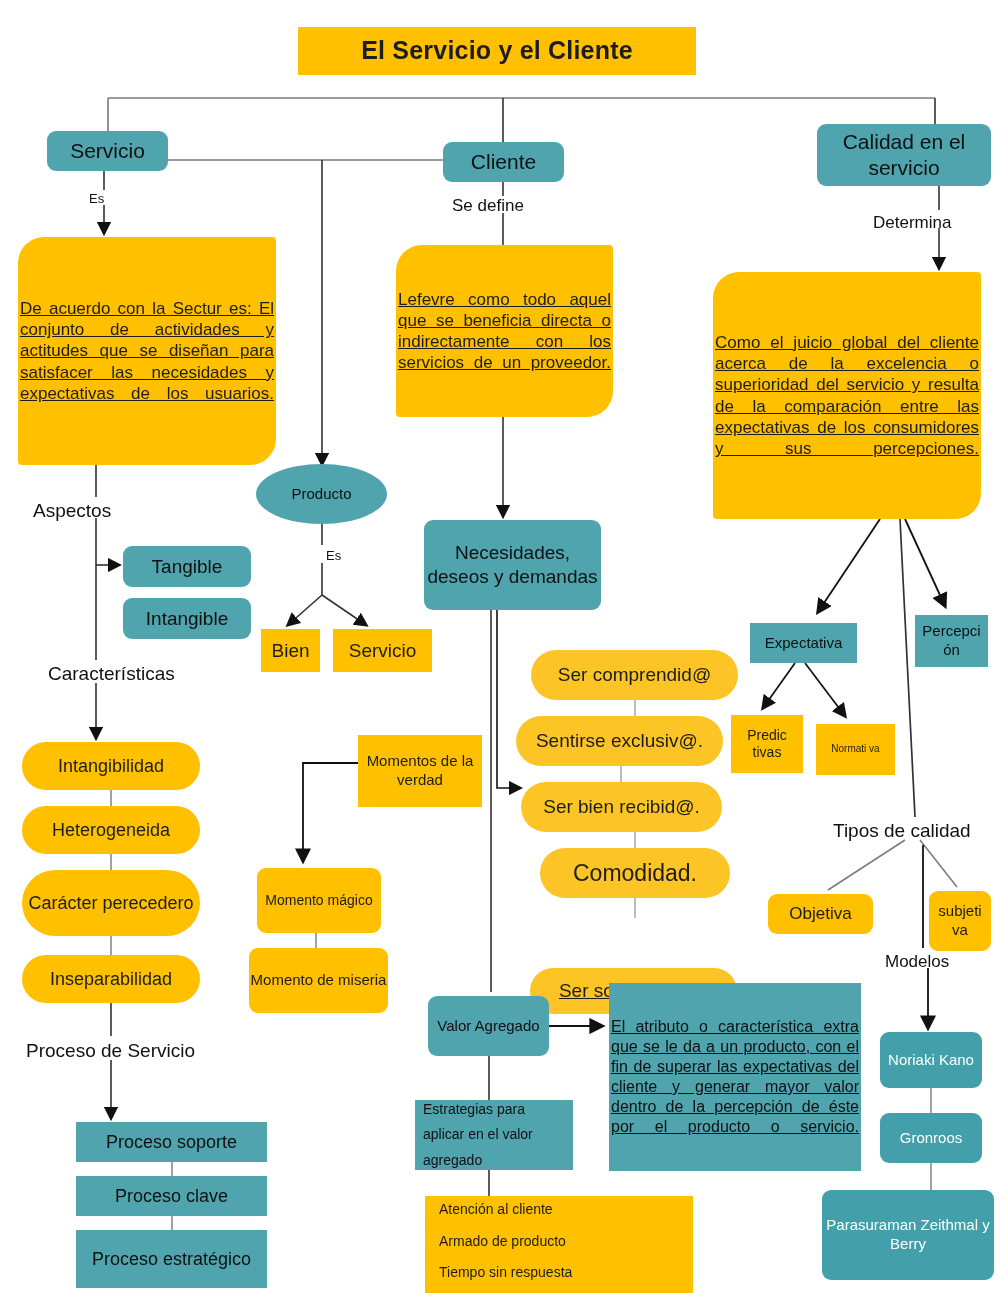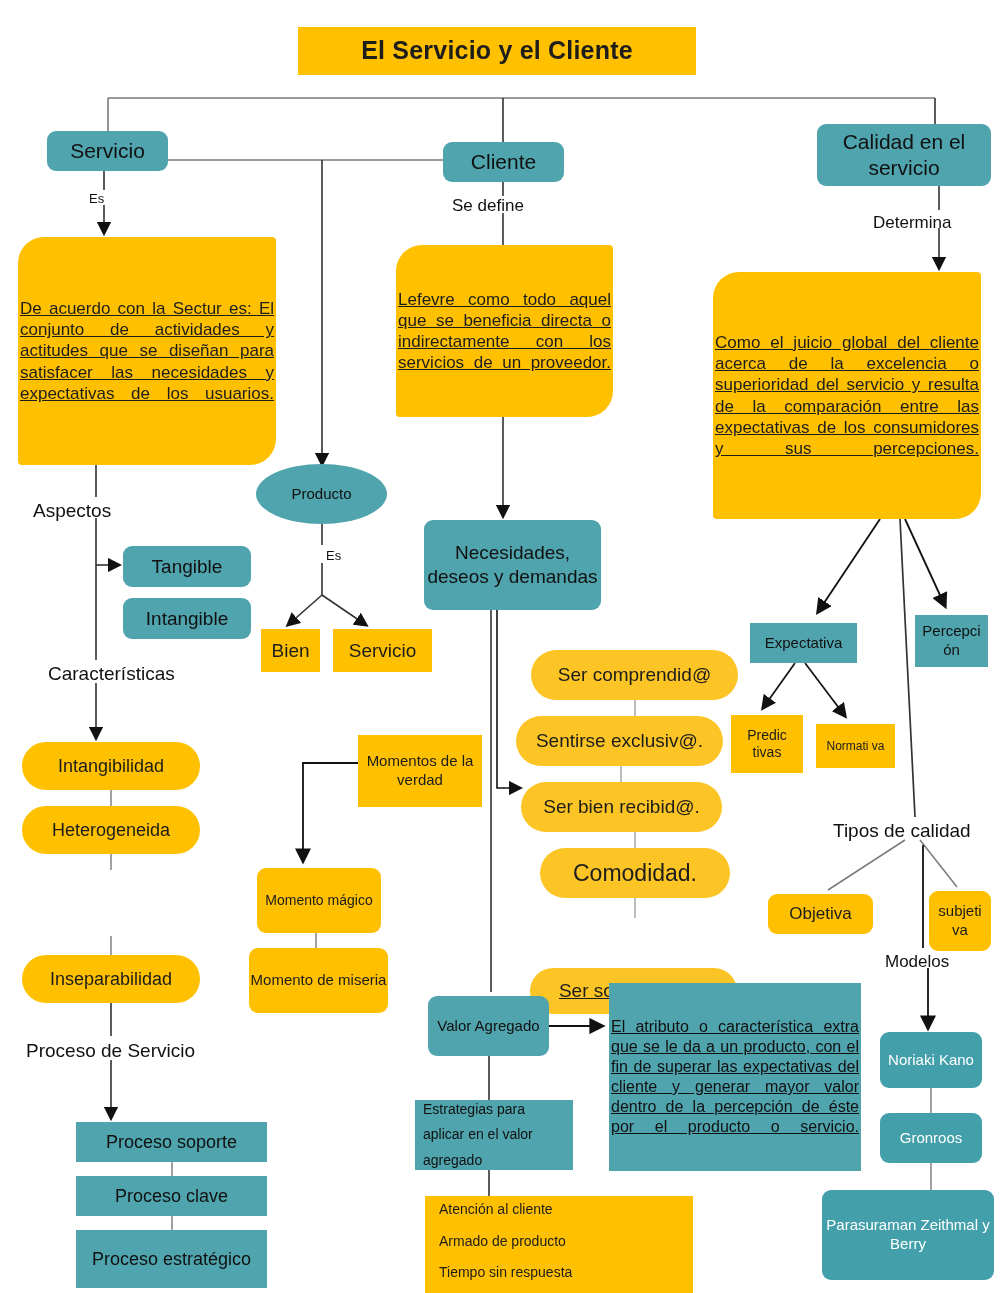--- a/index.html
+++ b/index.html
@@ -77,21 +77,21 @@
   #n-estrategias{left:415px;top:1100px;width:158px;height:70px;font-size:14px;text-align:left;}
   #n-atributo{left:609px;top:983px;width:252px;height:188px;font-size:16px;}
   #n-lista{left:425px;top:1196px;width:268px;height:97px;font-size:14px;}
   #n-lista ul{list-style:none;margin:0;padding:8px 0 0 14px;text-align:left;width:100%;}
   #n-lista li{margin:0 0 14px 0;}
 
   
   #n-expectativa{left:750px;top:623px;width:107px;height:40px;font-size:15px;}
   #n-percepcion{left:915px;top:615px;width:73px;height:52px;font-size:15px;}
   #n-predictivas{left:731px;top:715px;width:72px;height:58px;font-size:14px;}
-  #n-normativa{left:816px;top:724px;width:79px;height:44px;font-size:12px;text-align:right;}
+  #n-normativa{left:816px;top:724px;width:79px;height:51px;font-size:10px;text-align:right;}
 
   
   #n-objetiva{left:768px;top:894px;width:105px;height:40px;font-size:17px;}
   #n-subjetiva{left:929px;top:891px;width:62px;height:60px;font-size:15px;}
   #n-noriaki{left:880px;top:1032px;width:102px;height:56px;font-size:15px;}
   #n-gronroos{left:880px;top:1113px;width:102px;height:50px;font-size:15px;}
   #n-parasuraman{left:822px;top:1190px;width:172px;height:90px;font-size:15px;}
 
   
   #el-es1{left:89px;top:191px;}
@@ -216,20 +216,21 @@
 
   <div class="node teal ellipse" id="n-producto">Producto</div>
   <div class="node yellow rect" id="n-bien">Bien</div>
   <div class="node yellow rect" id="n-servicio2">Servicio</div>
 
   <div class="node teal round" id="n-tangible">Tangible</div>
   <div class="node teal round" id="n-intangible">Intangible</div>
 
   <div class="node yellow pill" id="n-intangibilidad">Intangibilidad</div>
   <div class="node yellow pill" id="n-heterogeneidad">Heterogeneida</div>
+  <div class="node yellow pill" id="n-caracter">Carácter perecedero</div>
   <div class="node yellow pill" id="n-inseparabilidad">Inseparabilidad</div>
 
   <div class="node teal rect" id="n-p-soporte">Proceso soporte</div>
   <div class="node teal rect" id="n-p-clave">Proceso clave</div>
   <div class="node teal rect" id="n-p-estrategico">Proceso estratégico</div>
 
   <div class="node yellow rect" id="n-momentos">Momentos de la verdad</div>
   <div class="node yellow round" id="n-momento-magico">Momento mágico</div>
   <div class="node yellow round" id="n-momento-miseria">Momento de miseria</div>
 

